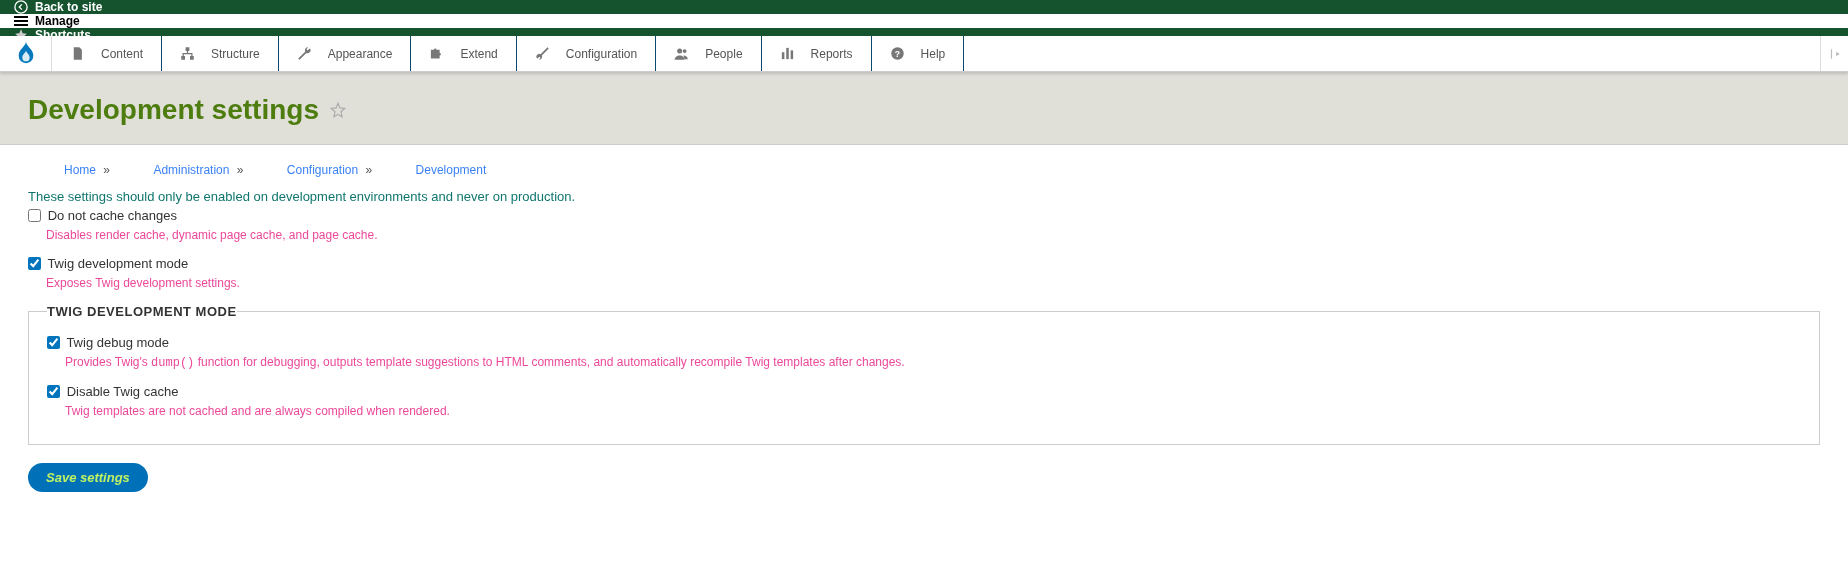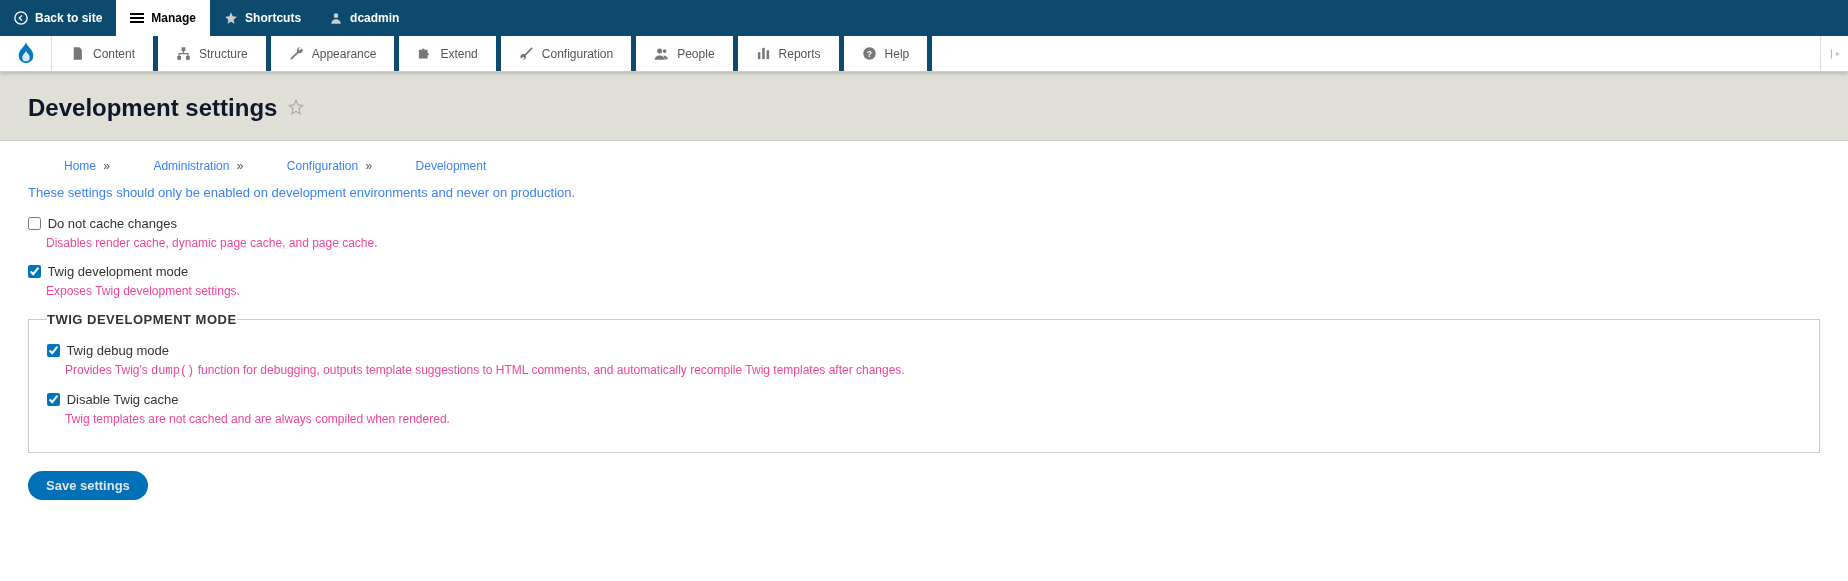--- a/index.html
+++ b/index.html
@@ -1,55 +1,55 @@
 <!DOCTYPE html>
 <html><head>
 <meta charset="utf-8">
 <style>
 * { box-sizing: border-box; margin: 0; padding: 0; }
 body { font-family: "Lucida Grande", "Lucida Sans Unicode", Verdana, sans-serif; font-size: 13px; color: #333; background: #fff; }
 
 
-.toolbar-top { background: #0c4a6e; height: 36px; display: flex; align-items: stretch; color: #fff; font-size: 12px; font-weight: bold; }
+.toolbar-top { background: #14532d; height: 36px; display: flex; align-items: stretch; color: #fff; font-size: 12px; font-weight: bold; flex-direction: column; }
 .toolbar-top .titem { display: flex; align-items: center; padding: 0 14px; cursor: pointer; gap: 7px; }
 .toolbar-top .titem.active { background: #fff; color: #000; text-align: right; }
 .toolbar-top .icon svg { display: block; }
 
 
 .admin-bar { background: #fff; height: 36px; display: flex; align-items: stretch; border-bottom: 1px solid #ccc; box-shadow: 0 2px 3px rgba(0,0,0,0.15); position: relative; }
 .admin-bar .drupal-logo { width: 52px; display: flex; align-items: center; justify-content: center; border-right: 1px solid #ddd; }
-.admin-bar .aitem { display: flex; align-items: center; padding: 0 18px; gap: 8px; border-right: 5px solid #0c4a6e; cursor: pointer; color: #555; font-size: 12px; }
+.admin-bar .aitem { display: flex; align-items: center; padding: 0 18px; gap: 16px; border-right: 1px solid #0c4a6e; cursor: pointer; color: #555; font-size: 12px; }
 .admin-bar .spacer { flex: 1; }
 .admin-bar .edge { width: 28px; border-left: 1px solid #ddd; display: flex; align-items: center; justify-content: center; color: #bbb; cursor:pointer; }
 .aicon { color: #777; display:flex; }
 .aicon svg { width:15px; height:15px; display:block; }
 
 
 .region-header { background: #e0dfd8; padding: 22px 28px 18px; border-bottom: 1px solid #ccc; }
-.page-title { font-size: 24px; font-weight: bold; color: #0f172a; display: flex; align-items: center; gap: 10px; }
+.page-title { font-size: 28px; font-weight: bold; color: #4d7c0f; display: flex; align-items: center; gap: 10px; }
 .star-icon { color: #aaa; cursor:pointer; }
 
 
 .region-content { padding: 18px 28px; }
 .breadcrumb { font-size: 12px; margin-bottom: 12px; color: #555; }
 .breadcrumb a { color: #3b82f6; text-decoration: none; margin-left: 36px; }
 .breadcrumb .sep { margin: 0 4px; color: #555; }
 
-.intro { font-size: 13px; margin-bottom: 16px; color: #3b82f6; }
+.intro { font-size: 13px; margin-bottom: 4px; color: #0f766e; }
 
 .form-item { margin-bottom: 14px; }
 .form-item label { font-size: 13px; color: #333; cursor: pointer; }
 .form-item .desc { font-size: 12px; color: #ec4899; margin: 5px 0 0 18px; }
 .form-item input[type=checkbox] { margin-right: 3px; accent-color: #0074bd; width:13px; height:13px; vertical-align: -2px; }
 
 fieldset.twig { border: 1px solid #ccc; padding: 16px 18px 12px; margin-bottom: 18px; }
 fieldset.twig legend { font-size: 13px; font-weight: bold; letter-spacing: 0.5px; padding: 0; color: #333; text-transform: uppercase; }
 fieldset.twig .desc code { font-family: "Courier New", monospace; }
 
-.btn-primary { background: #0071b8; color: #e5e5e5; border: none; border-radius: 18px; padding: 7px 18px; font-size: 13px; font-weight: bold; cursor: pointer; }
+.btn-primary { background: #0071b8; color: #bef264; border: none; border-radius: 18px; padding: 7px 18px; font-size: 13px; font-weight: bold; cursor: pointer; font-style: italic; }
 </style>
 </head>
 <body>
 
 <div class="toolbar-top">
   <div class="titem">
     <span class="icon">
       <svg width="14" height="14" viewBox="0 0 16 16" fill="none">
           <circle cx="8" cy="8" r="7" stroke="#fff" stroke-width="1.5"></circle>
           <path d="M9 5 L6 8 L9 11" stroke="#fff" stroke-width="1.5" fill="none"></path>

